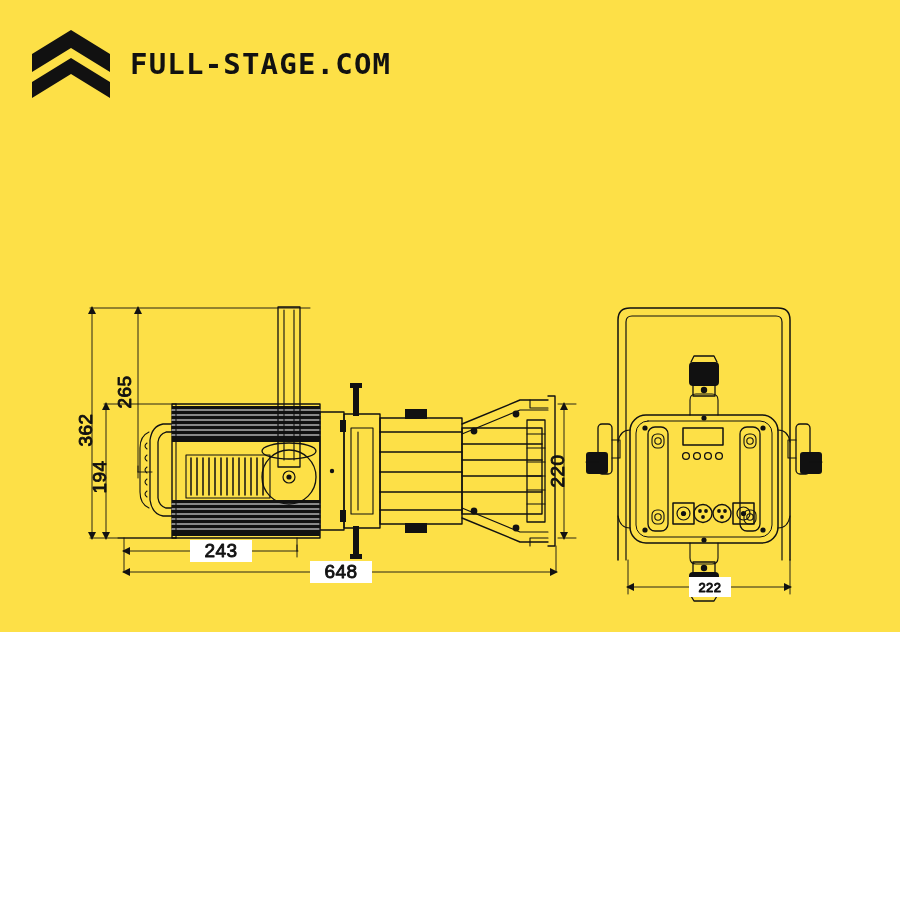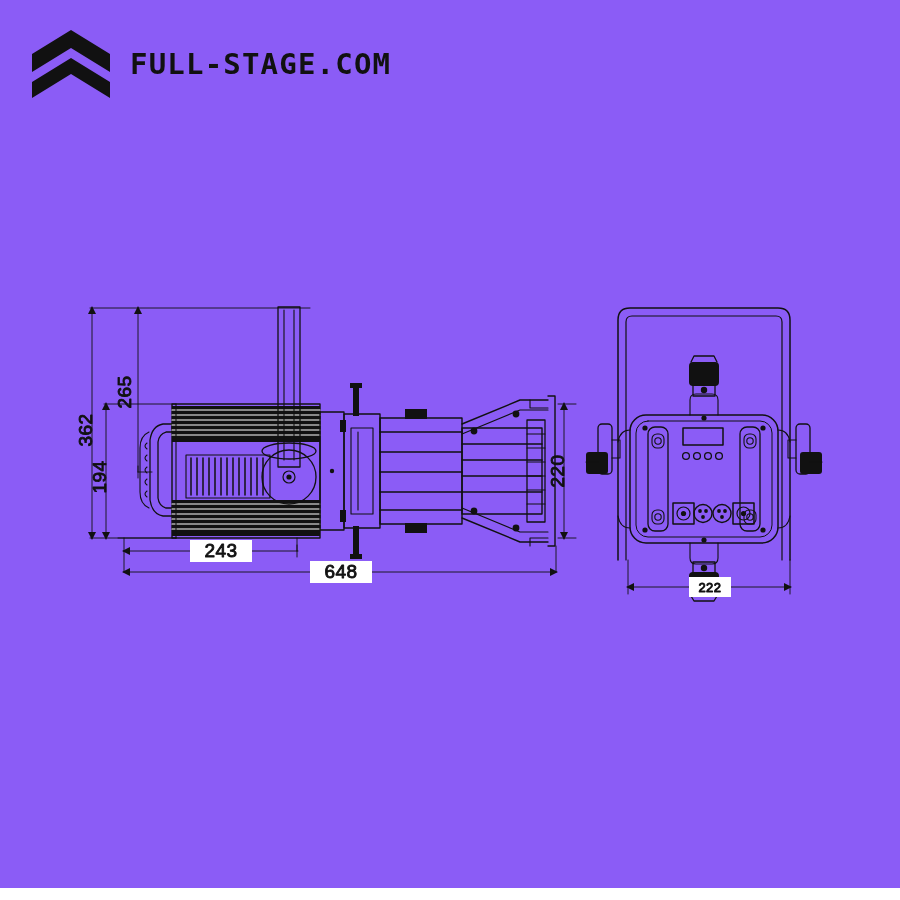--- a/index.html
+++ b/index.html
@@ -3,21 +3,21 @@
 <meta charset="utf-8">
 <style>
   html,body{margin:0;padding:0;background:#ffffff;}
   body{
     width:900px;height:900px;
     font-family:"Liberation Sans", sans-serif;
     color:#000;
     overflow:hidden;
     position:relative;
   }
-  #sheet{position:relative;width:900px;height:888px;background:#8b5cf6;}
+  #sheet{position:relative;width:900px;height:632px;background:#fde047;}
 
   
   #logo-block{
     position:absolute;left:30px;top:28px;
     display:flex;align-items:center;gap:18px;
   }
   #logo-mark{width:82px;height:72px;display:block;}
   #logo-word{
     font-family:"DejaVu Sans Mono", monospace;
     font-size:29px;

